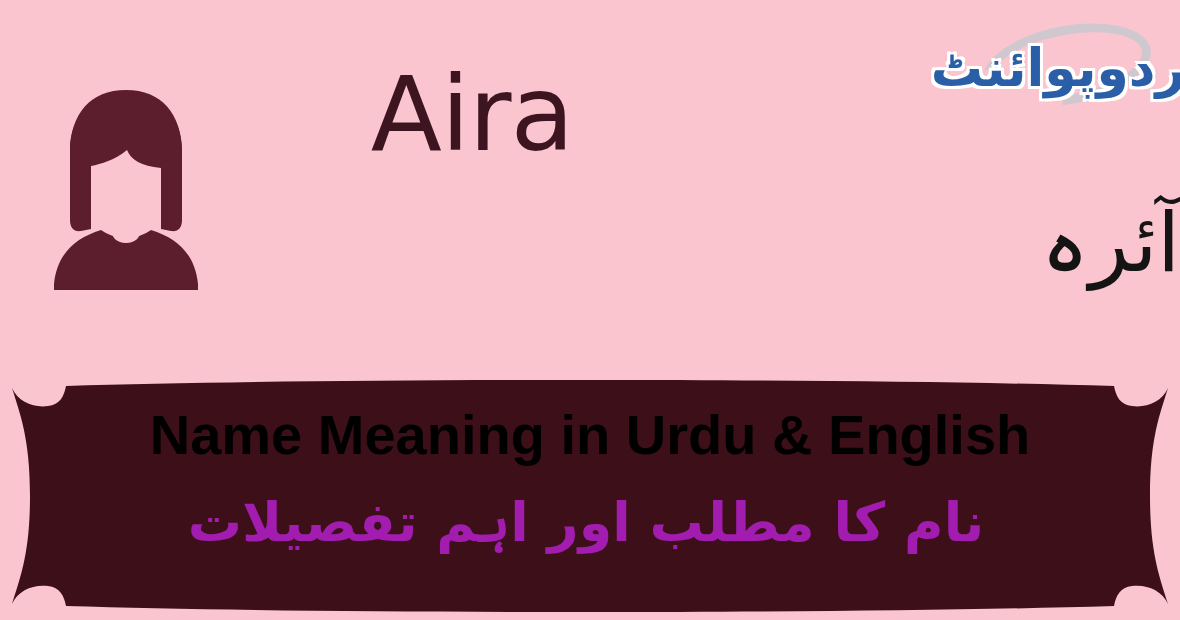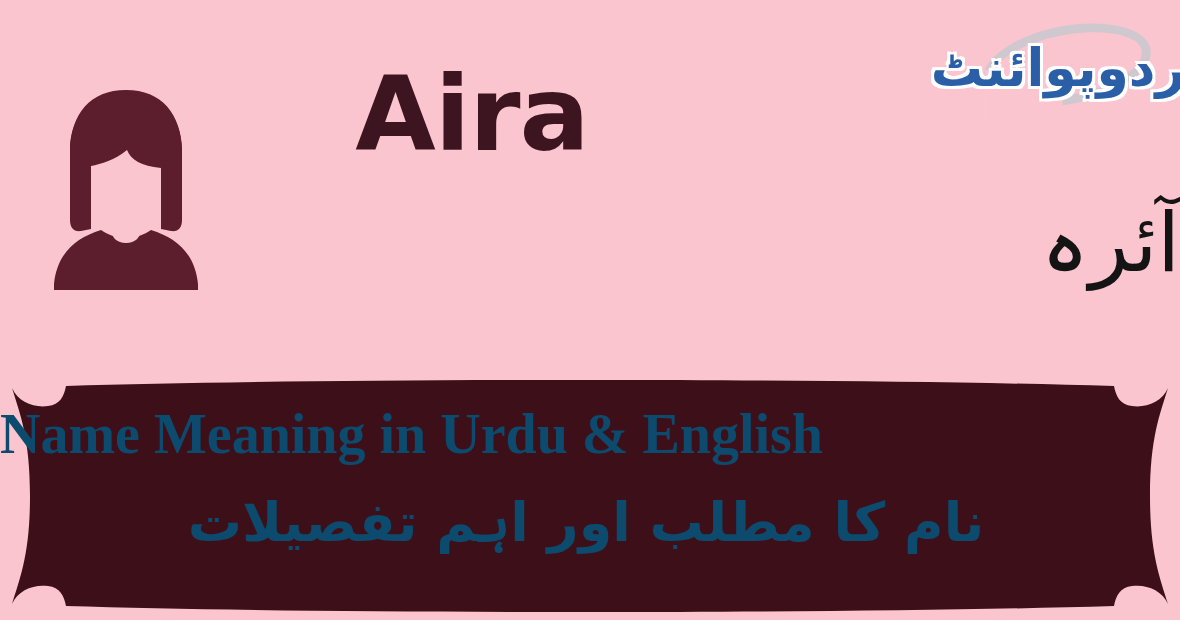--- a/index.html
+++ b/index.html
@@ -87,21 +87,21 @@
 
   
   .name-latin {
     position:absolute;
     left:0;
     top:62px;
     width:944px;
     text-align:center;
     font-family:"DejaVu Sans", sans-serif;
     font-size:104px;
-    font-weight:bold;
+    font-weight:normal;
     color:#3d1520;
     line-height:1;
     letter-spacing:-1px;
   }
   .name-urdu {
     position:absolute;
     left:0;
     top:192px;
     width:1180px;
     text-align:right;
@@ -132,38 +132,39 @@
     left:0;
     top:0;
     width:1180px;
     height:248px;
   }
   .banner-title {
     position:absolute;
     left:0;
     top:32px;
     width:1180px;
-    font-family:Liberation Serif, serif;
+    text-align:center;
+    font-family:Liberation Sans, sans-serif;
     font-size:56px;
     font-weight:bold;
-    color:#0c4a6e;
+    color:#000000;
     letter-spacing:0px;
     line-height:1.1;
   }
   .banner-subtitle {
     position:absolute;
     left:0;
     top:116px;
     width:1172px;
     text-align:center;
     direction:rtl;
     font-family:"DejaVu Sans", sans-serif;
     font-size:54px;
     font-weight:bold;
-    color:#0c4a6e;
+    color:#a21caf;
     line-height:1.3;
   }
 </style>
 </head>
 <body>
 
 <div id="stage">
 
   <div class="logo-wrap">
     <div class="logo-swoosh"></div>

